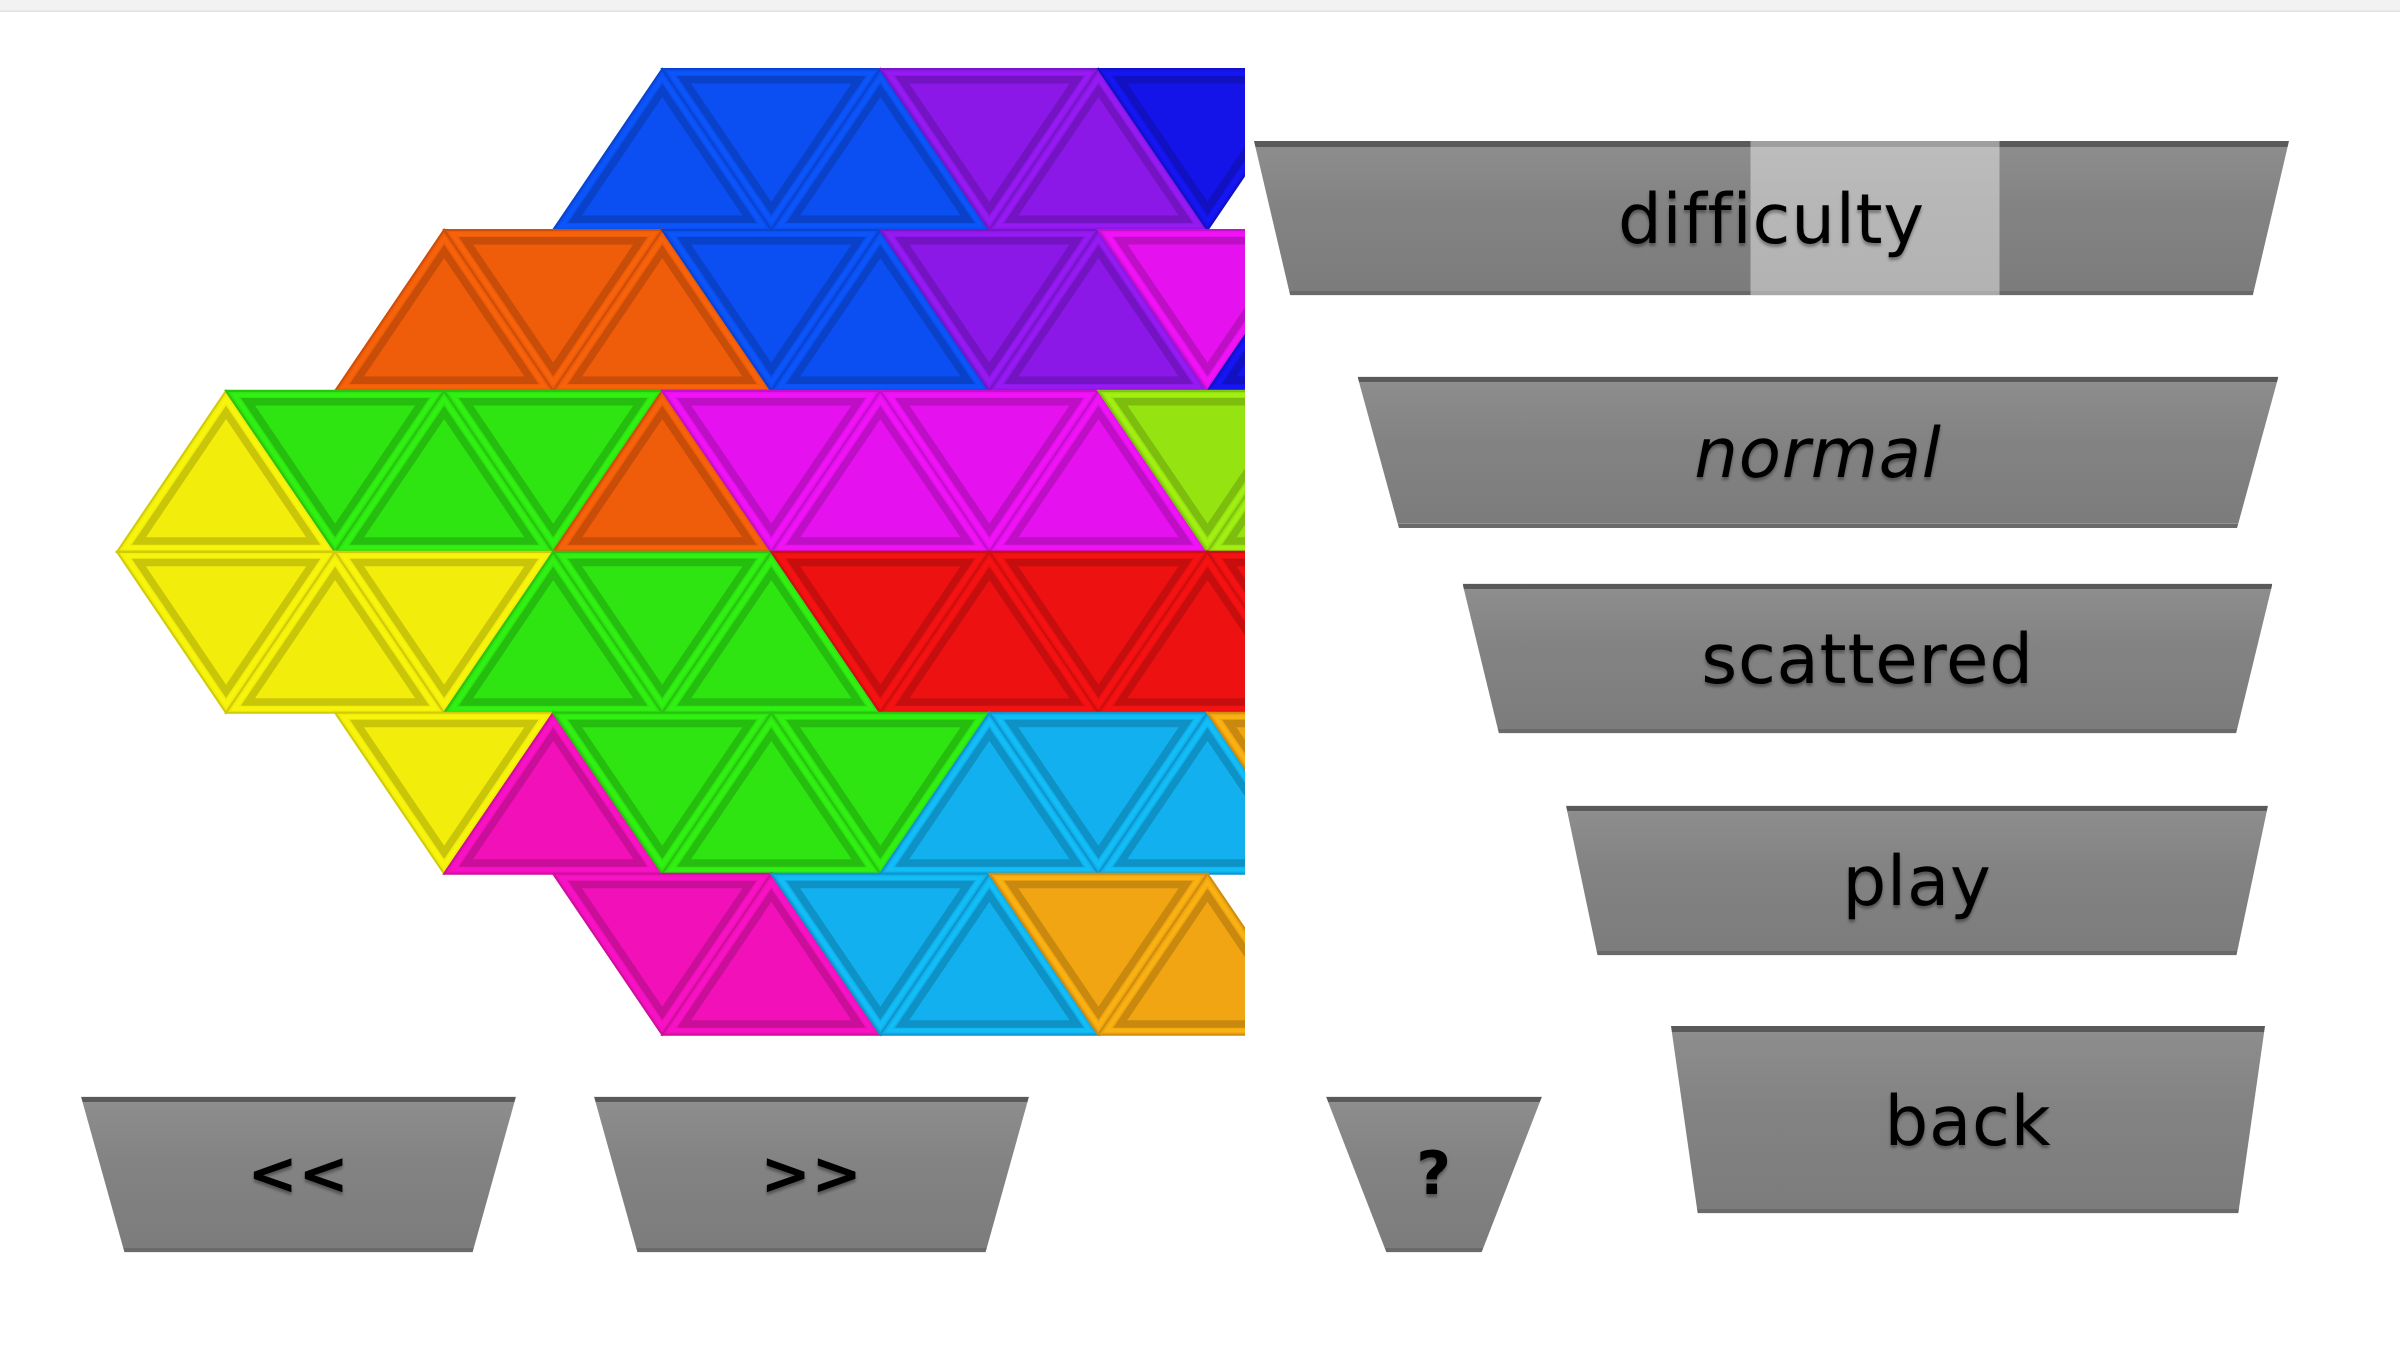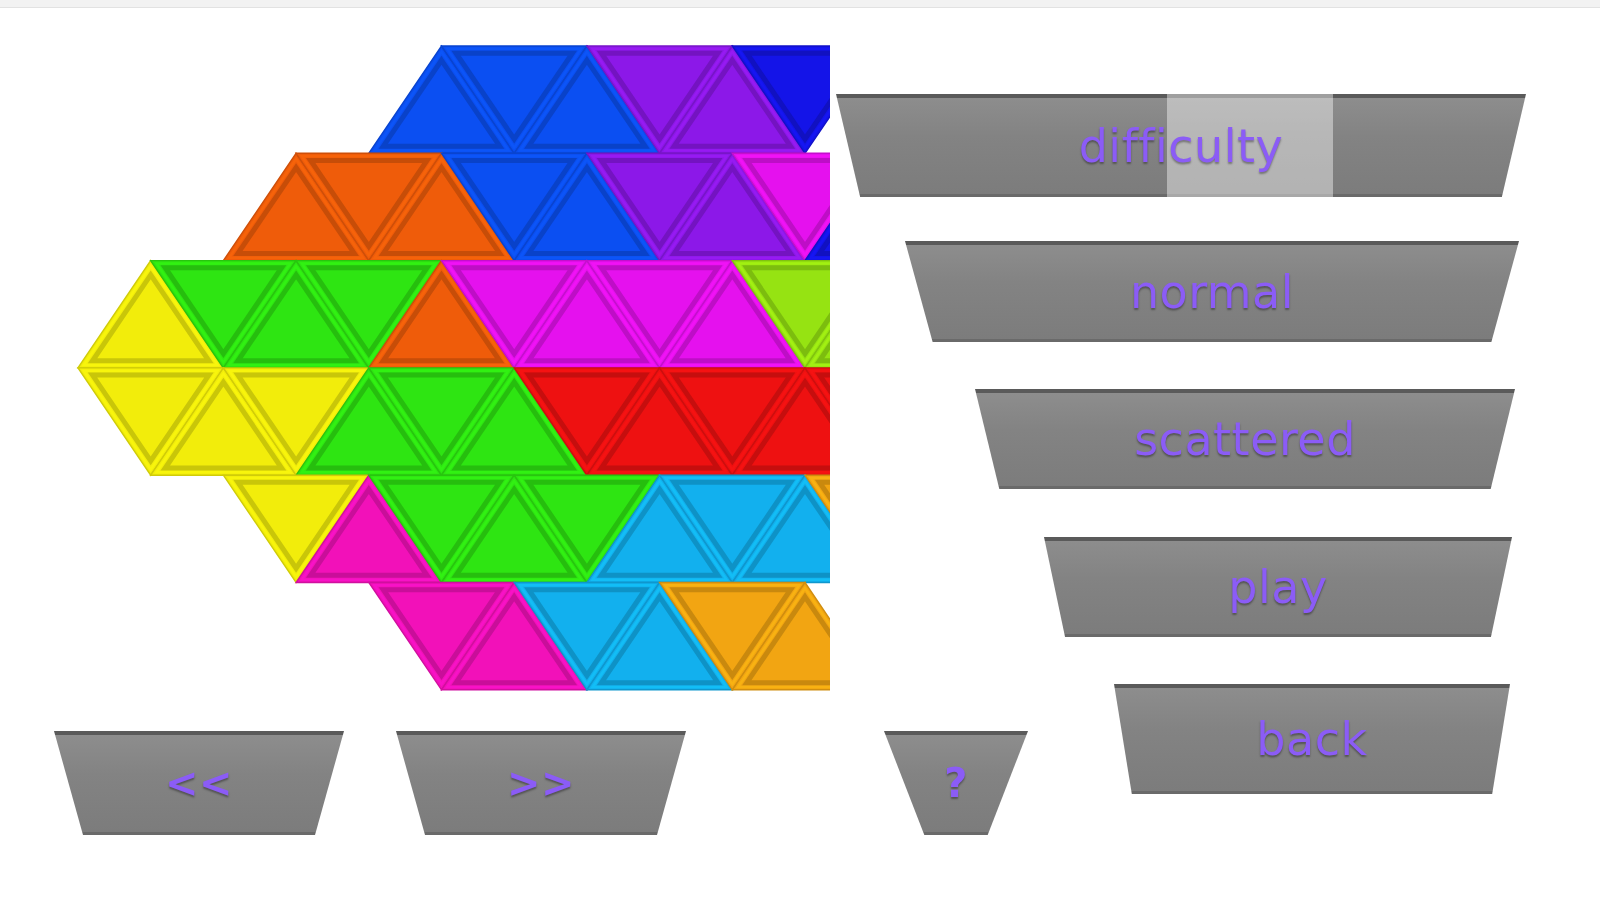--- a/index.html
+++ b/index.html
@@ -31,21 +31,21 @@
     left: 60px;
     top: 30px;
     width: 770px;
     height: 680px;
   }
   #board-svg { display: block; }
 
   
   .btn {
     position: absolute;
-    color: #8b5cf6;
+    color: #000000;
     font-family: "DejaVu Sans", sans-serif;
     font-weight: 500;
     letter-spacing: 0.5px;
     cursor: pointer;
     user-select: none;
   }
   .btn .face {
     position: absolute;
     inset: 0;
     background: linear-gradient(180deg, #8d8d8d 0%, #838383 40%, #7c7c7c 100%);
@@ -71,24 +71,24 @@
     pointer-events: none;
   }
 
   
   .tz-wide   { clip-path: polygon(0% 0%, 100% 0%, 96.5% 100%, 3.5% 100%); }
   .tz-mid    { clip-path: polygon(0% 0%, 100% 0%, 95.5% 100%, 4.5% 100%); }
   .tz-nav    { clip-path: polygon(0% 0%, 100% 0%, 90% 100%, 10% 100%); }
   .tz-help   { clip-path: polygon(0% 0%, 100% 0%, 72% 100%, 28% 100%); }
 
   #btn-difficulty { left: 836px; top: 94px;  width: 690px; height: 103px; font-size: 46px; }
-  #btn-normal     { left: 905px; top: 241px; width: 614px; height: 101px; font-size: 46px; }
+  #btn-normal     { left: 905px; top: 251px; width: 614px; height: 101px; font-size: 46px; font-style: italic; }
   #btn-scattered  { left: 975px; top: 389px; width: 540px; height: 100px; font-size: 46px; text-decoration: underline; }
   #btn-play       { left: 1044px;top: 537px; width: 468px; height: 100px; font-size: 46px; }
-  #btn-back       { left: 1114px;top: 684px; width: 396px; height: 110px; font-size: 46px; }
+  #btn-back       { left: 1114px;top: 684px; width: 396px; height: 125px; font-size: 46px; }
 
   #btn-prev       { left: 54px;  top: 731px; width: 290px; height: 104px; font-size: 40px; font-weight: 700; }
   #btn-next       { left: 396px; top: 731px; width: 290px; height: 104px; font-size: 40px; font-weight: 700; }
   #btn-help       { left: 884px; top: 731px; width: 144px; height: 104px; font-size: 40px; font-weight: 700; }
 
   
   #diff-hl { left: 48%; width: 24%; }
 </style>
 </head>
 <body>

